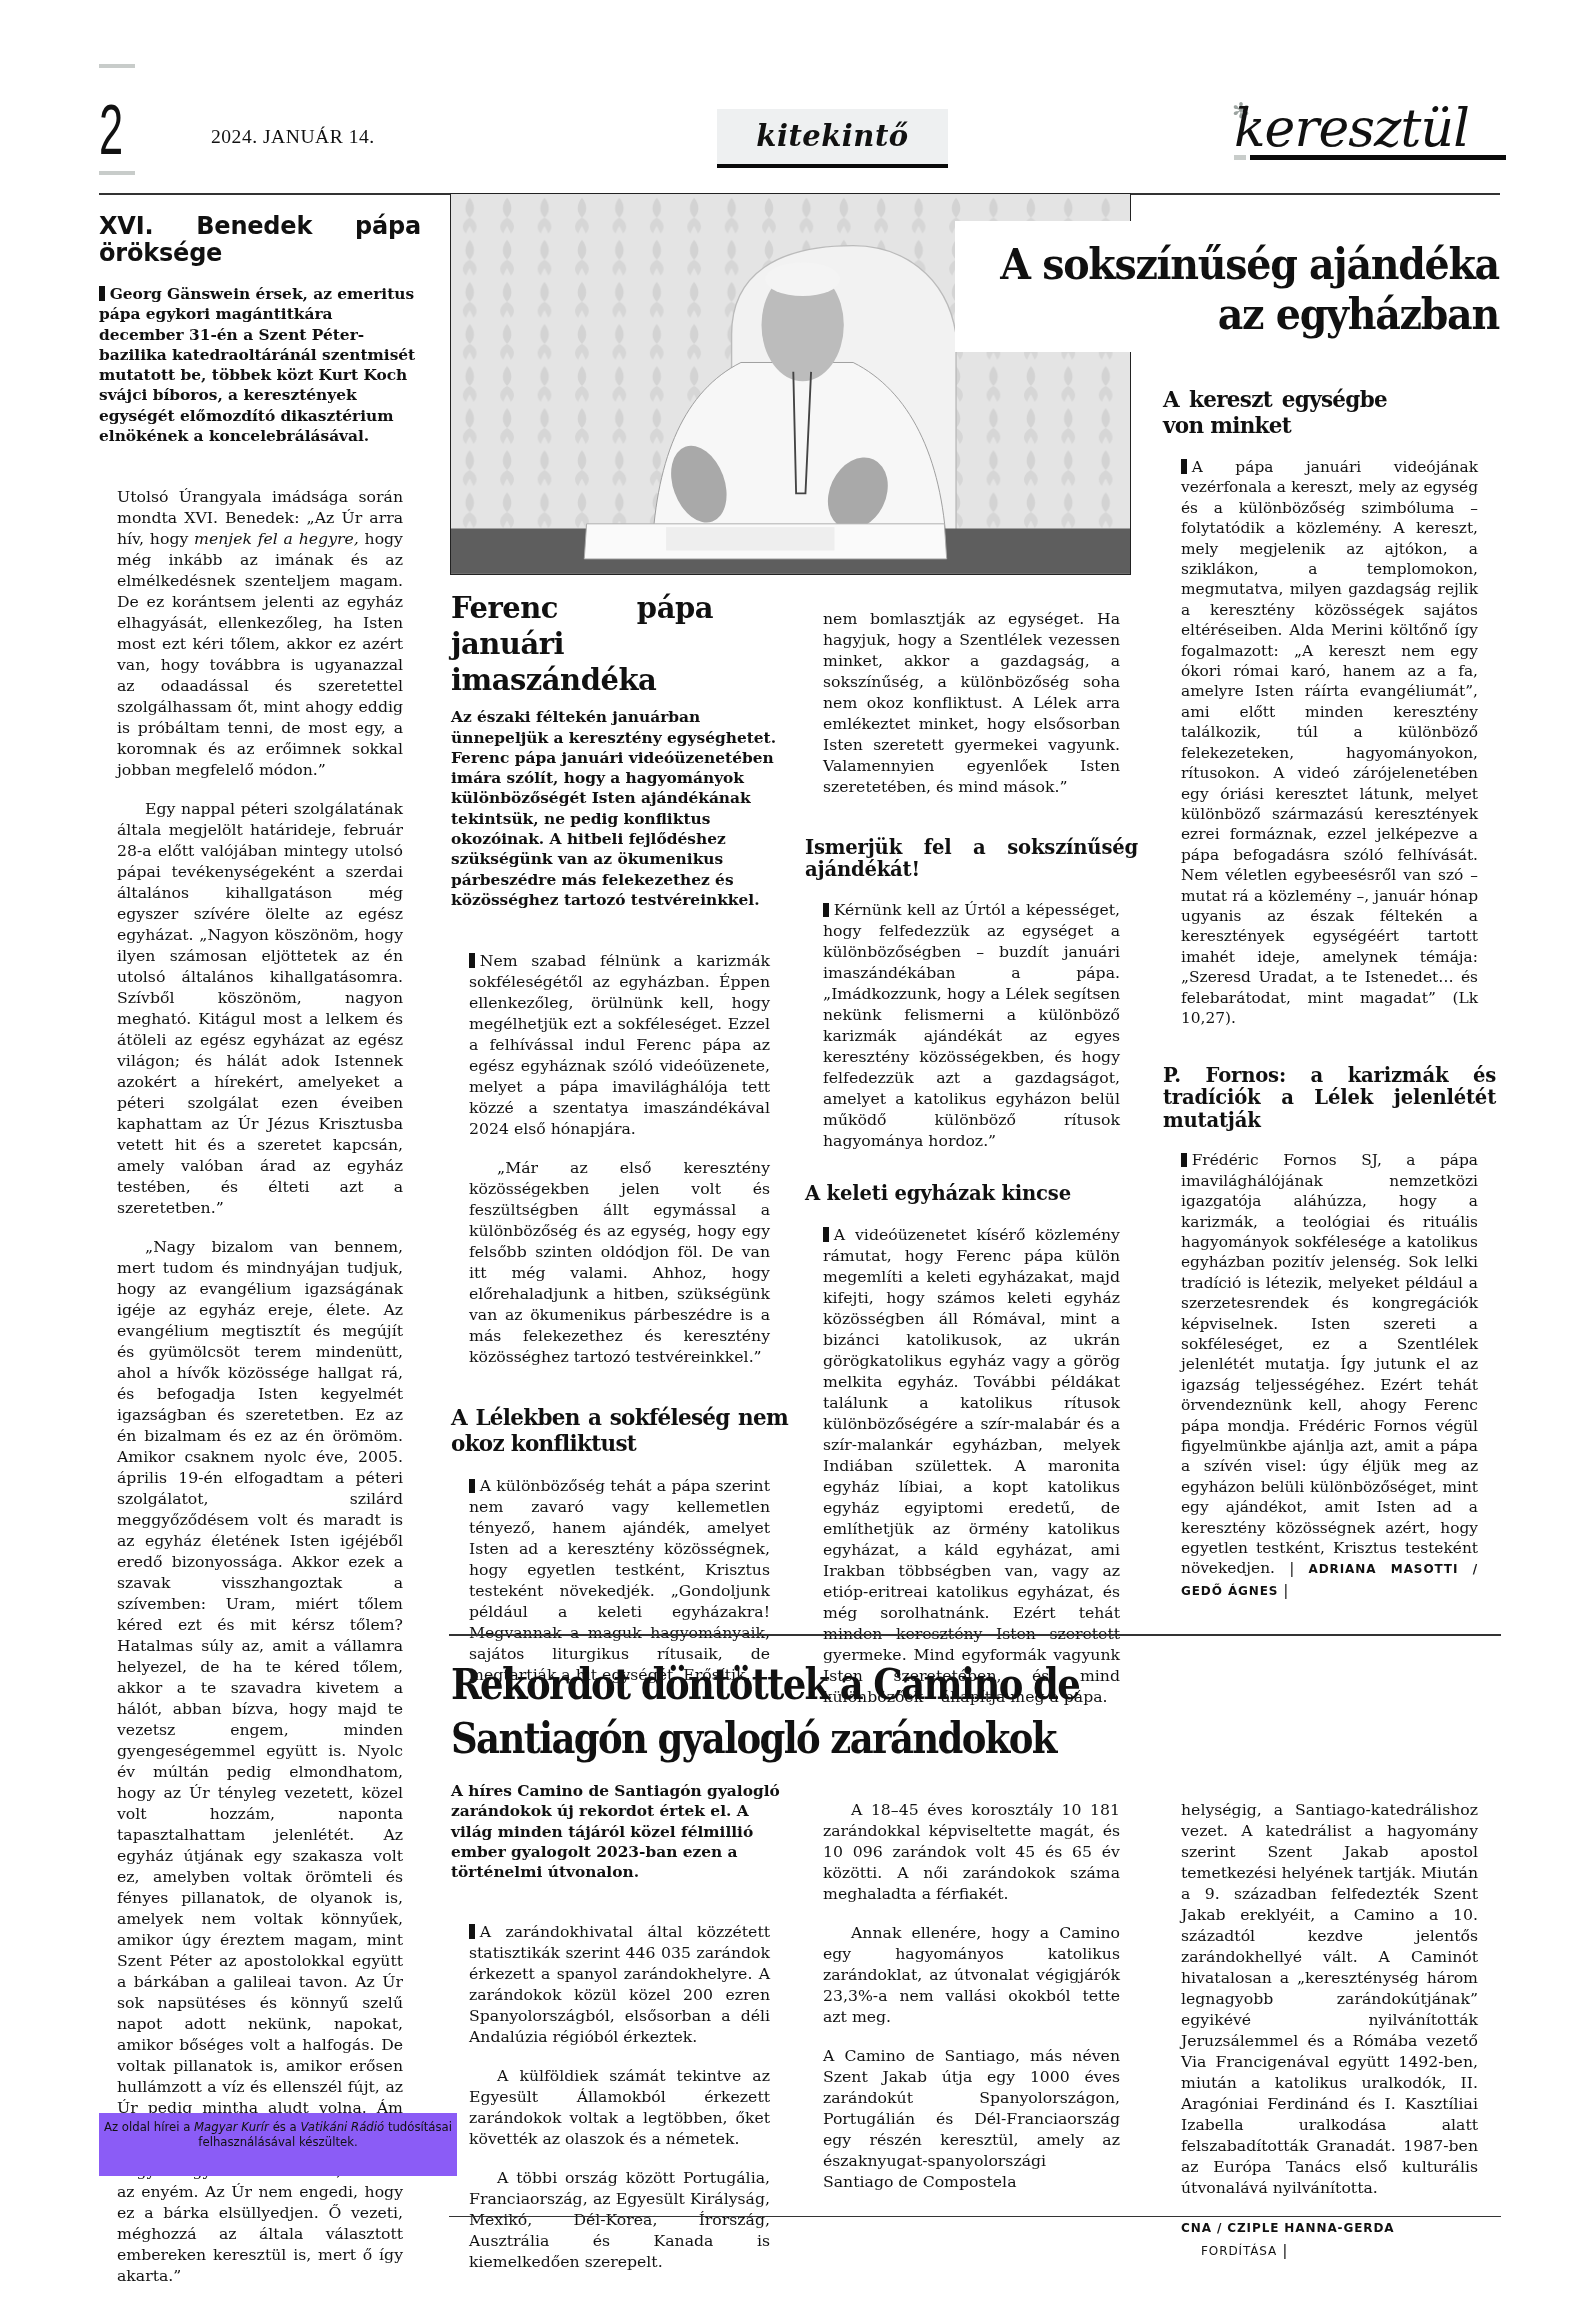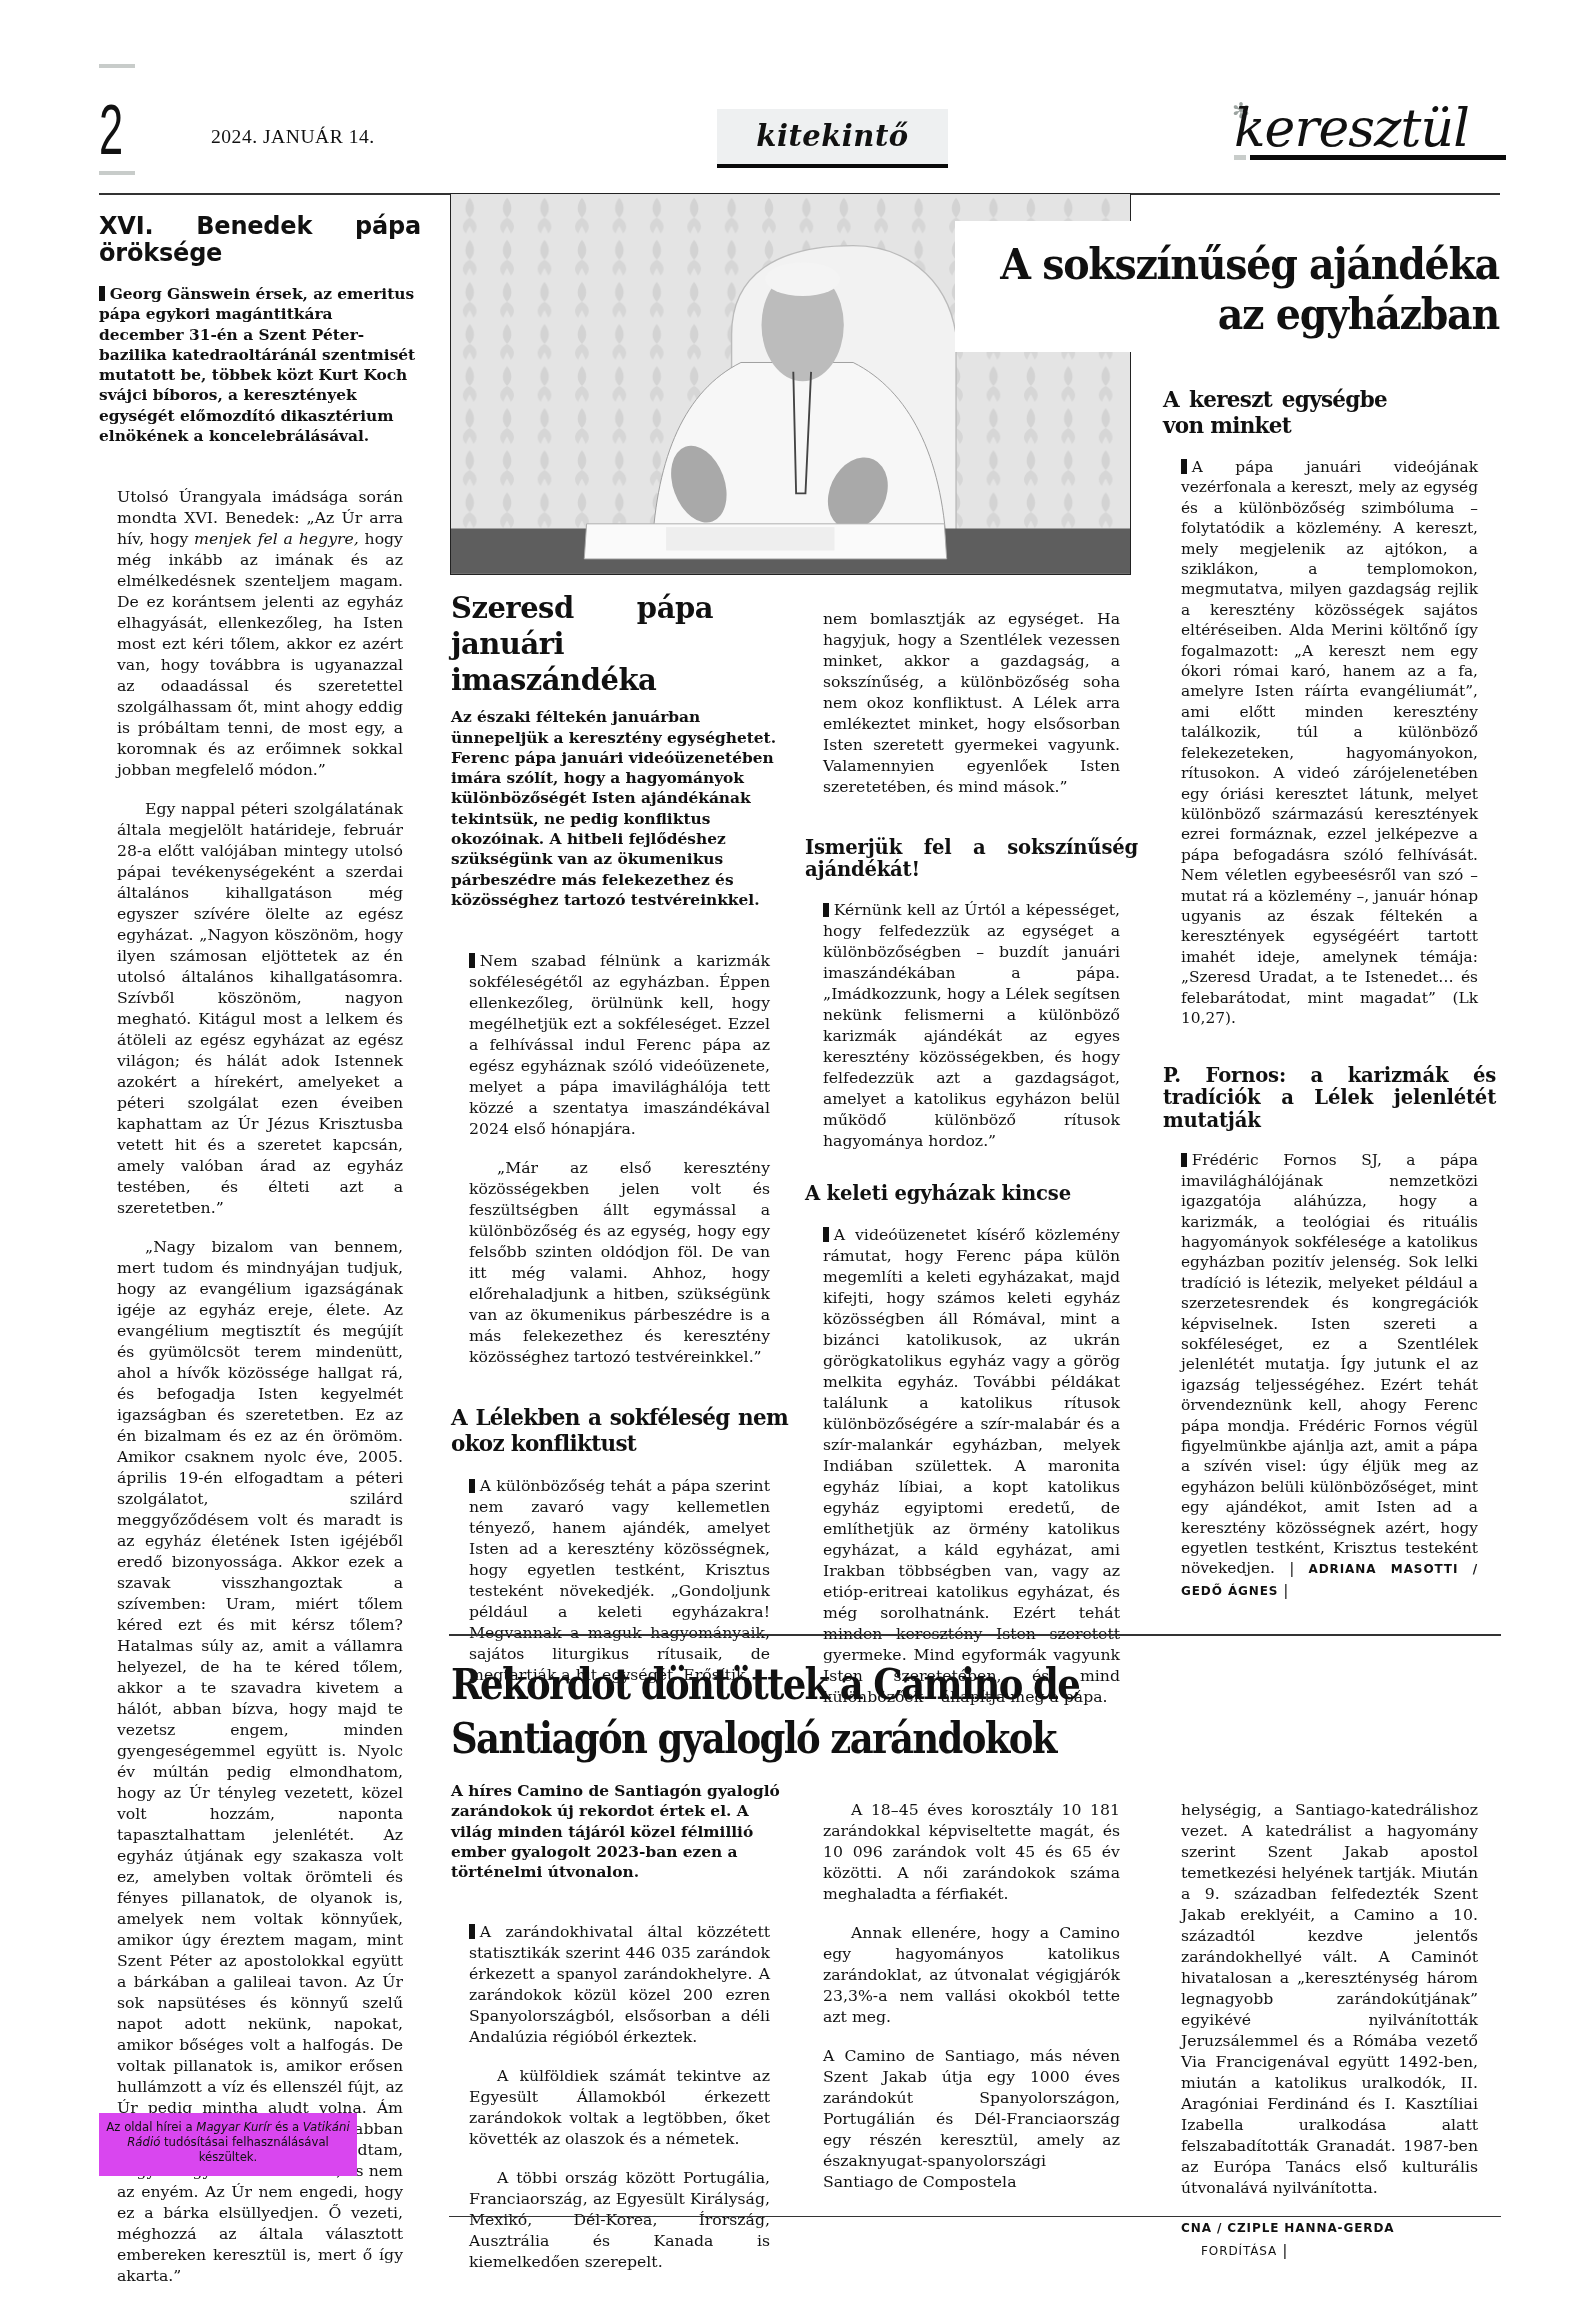--- a/index.html
+++ b/index.html
@@ -26,21 +26,21 @@
   .h-cond { font-family:"DejaVu Serif", serif; font-weight:700; font-size:21.5px; line-height:26px; letter-spacing:-0.7px; }
   .h-sub { font-family:"DejaVu Serif", serif; font-weight:700; font-size:19.6px; line-height:22.4px; letter-spacing:-0.2px; }
   .mark { display:inline-block; width:6px; height:14.5px; background:#111; vertical-align:-1.9px; margin-right:4.7px; }
   .byline { font-family:"DejaVu Sans", sans-serif; font-weight:700; font-size:12px; letter-spacing:0.9px; }
   .byline-reg { font-family:"DejaVu Sans", sans-serif; font-weight:400; font-size:12px; letter-spacing:0.9px;padding-left:20px; }
 
   .photo { left:450px; top:193px; width:679px; height:380px; border:1.4px solid #222; overflow:hidden; background:#d8d8d8; }
   .title-box { left:955px; top:221px; width:550px; height:131px; background:#fff; }
   .main-title { position:absolute; right:6.5px; top:18px; text-align:right; font-family:"DejaVu Serif", serif; font-weight:700; font-size:43px; line-height:50px; letter-spacing:-1.4px; transform:scaleX(0.92); transform-origin:right top; }
 
-  .note-box { left:99px; top:2113px; width:258px; height:63px; background:#d946ef; font-family:"DejaVu Sans", sans-serif; font-size:11.7px; line-height:15.4px; text-align:center; padding-top:6.5px; box-sizing:border-box; }
+  .note-box { left:99px; top:2113px; width:358px; height:63px; background:#8b5cf6; font-family:"DejaVu Sans", sans-serif; font-size:11.7px; line-height:15.4px; text-align:center; padding-top:6.5px; box-sizing:border-box; }
   .midrule { left:449px; top:1634px; width:1052px; height:1.9px; background:#333; }
   .bottomrule { left:449px; top:2216px; width:1052px; height:1.4px; background:#333; }
   .big-title { left:451px; top:1657px; width:1047px; font-family:"DejaVu Serif", serif; font-weight:700; font-size:43px; line-height:54px; letter-spacing:-1.9px; transform:scaleX(0.86); transform-origin:left top; white-space:nowrap; }
 </style>
 </head>
 <body>
 
 <div class="abs pagenum-bar" style="top:64px;"></div>
 <div class="abs pagenum">2</div>
 <div class="abs pagenum-bar" style="top:171px;"></div>
@@ -97,21 +97,21 @@
 </div>
 
 <div class="abs title-box">
   <div class="main-title">
     <div>A sokszínűség ajándéka</div>
     <div>az egyházban</div>
   </div>
 </div>
 
 <div class="col" style="left:451px; top:590px; width:337px;">
-  <div class="h-serif" style="width:262px; margin-bottom:9.3px;">Szeresd pápa januári imaszándéka</div>
+  <div class="h-serif" style="width:262px; margin-bottom:9.3px;">Ferenc pápa januári imaszándéka</div>
   <div class="lead-bold">Az északi féltekén januárban ünnepeljük a keresztény egységhetet. Ferenc pápa januári videóüzenetében imára szólít, hogy a hagyományok különbözőségét Isten ajándékának tekintsük, ne pedig konfliktus okozóinak. A hitbeli fejlődéshez szükségünk van az ökumenikus párbeszédre más felekezethez és közösséghez tartozó testvéreinkkel.</div>
   <div style="height:21.5px;"></div>
   <p><span class="mark"></span><span>Nem szabad félnünk a karizmák sokféleségétől az egyházban. Éppen ellenkezőleg, örülnünk kell, hogy megélhetjük ezt a sokféleséget. Ezzel a felhívással indul Ferenc pápa az egész egyháznak szóló videóüzenete, melyet a pápa imavilághálója tett közzé a szentatya imaszándékával 2024 első hónapjára.</span></p>
   <p class="ind">„Már az első keresztény közösségekben jelen volt és feszültségben állt egymással a különbözőség és az egység, hogy egy felsőbb szinten oldódjon föl. De van itt még valami. Ahhoz, hogy előrehaladjunk a hitben, szükségünk van az ökumenikus párbeszédre is a más felekezethez és keresztény közösséghez tartozó testvéreinkkel.”</p>
   <div style="height:20.6px;"></div>
   <div class="h-cond" style="margin-bottom:17px;">A Lélekben a sokféleség nem okoz konfliktust</div>
   <p><span class="mark"></span><span>A különbözőség tehát a pápa szerint nem zavaró vagy kellemetlen tényező, hanem ajándék, amelyet Isten ad a keresztény közösségnek, hogy egyetlen testként, Krisztus testeként növekedjék. „Gondoljunk például a keleti egyházakra! Megvannak a maguk hagyományaik, sajátos liturgikus rítusaik, de megtartják a hit egységét. Erősítik,</span></p>
 </div>
 
 <div class="col" style="left:805px; top:590px; width:333px;">

